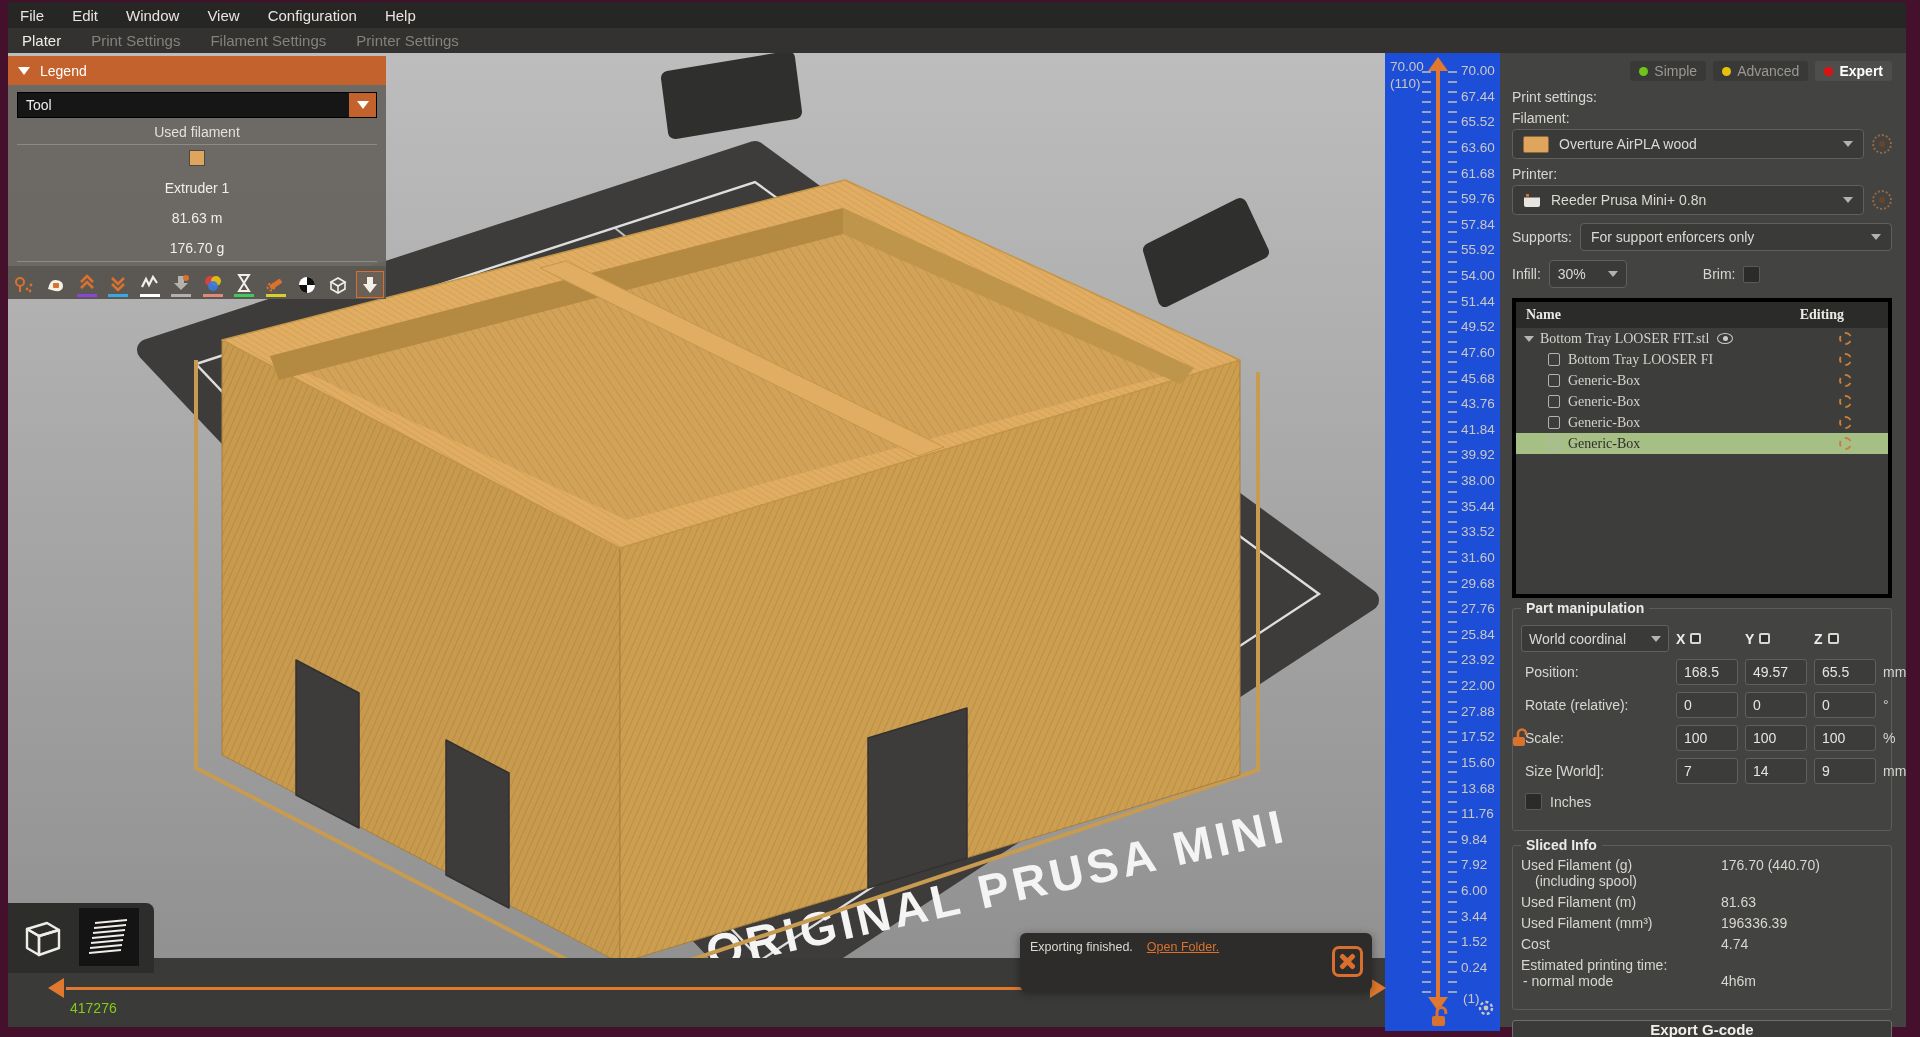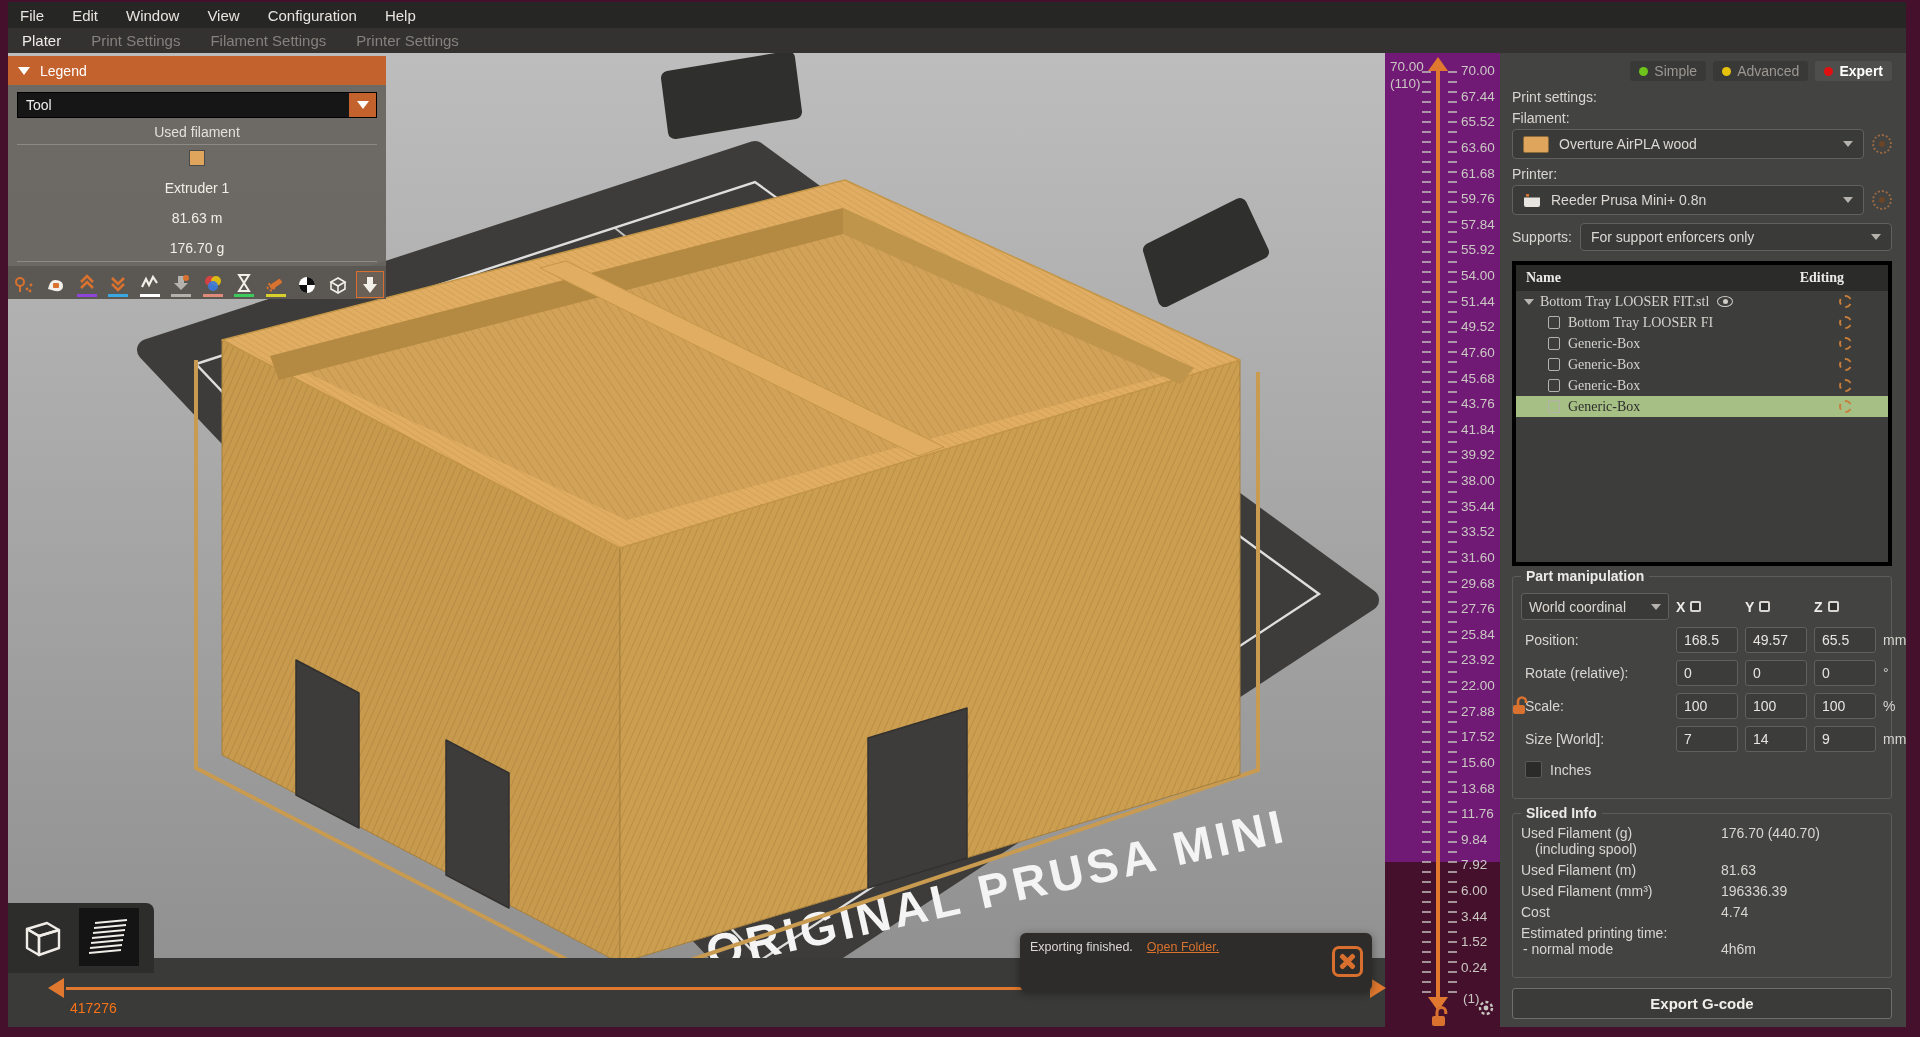--- a/index.html
+++ b/index.html
@@ -48,24 +48,24 @@
   .bstrip{position:absolute;left:8px;top:958px;width:1377px;height:69px;background:#3a3a38;z-index:4;}
   .viewbtns{position:absolute;left:0px;top:-55px;width:146px;height:70px;background:#2d2d2b;
             border-radius:0 8px 0 0;display:flex;gap:6px;padding:5px;}
   .vbtn{width:60px;height:58px;background:#2d2d2b;display:flex;align-items:center;justify-content:center;}
   .vbtn.active{background:#141414;}
   .hline{position:absolute;left:58px;top:29px;width:1308px;height:3px;background:#e0792f;}
   .harrow-l{position:absolute;left:40px;top:20px;width:0;height:0;border-top:10px solid transparent;
             border-bottom:10px solid transparent;border-right:16px solid #e0792f;}
   .harrow-r{position:absolute;left:1362px;top:20px;width:0;height:0;border-top:10px solid transparent;
             border-bottom:10px solid transparent;border-left:16px solid #e0792f;}
-  .hnum-l{position:absolute;left:62px;top:42px;color:#f97316;font-size:14px;}
+  .hnum-l{position:absolute;left:62px;top:42px;color:#84cc16;font-size:14px;}
   .hnum-r{position:absolute;left:1302px;top:8px;color:#8f8c88;font-size:14px;}
   
-  .vslider{position:absolute;left:1385px;top:53px;width:115px;height:809px;background:#701a75;z-index:3;font-size:13.5px;}
+  .vslider{position:absolute;left:1385px;top:53px;width:115px;height:978px;background:#1d4ed8;z-index:3;font-size:13.5px;}
   .vtop{position:absolute;left:5px;top:6px;color:#c9c6c1;line-height:1.25;}
   .vdash{position:absolute;width:9px;top:18px;height:925px;opacity:.75;
          background:repeating-linear-gradient(to bottom,#c2bfba 0 2px,transparent 2px 10px);}
   .vdash.l{left:37px;}.vdash.r{left:63px;}
   .vline{position:absolute;left:51px;top:16px;width:4px;height:930px;background:#e0792f;}
   .varr-t{position:absolute;left:43px;top:4px;width:0;height:0;border-left:10px solid transparent;
           border-right:10px solid transparent;border-bottom:14px solid #e0792f;}
   .varr-b{position:absolute;left:43px;top:944px;width:0;height:0;border-left:10px solid transparent;
           border-right:10px solid transparent;border-top:14px solid #e0792f;}
   .vticks{position:absolute;left:76px;top:10px;height:912px;display:flex;flex-direction:column;
@@ -495,20 +495,30 @@
     </div>
 
     <div class="inline-row">
       <span>Supports:</span>
       <div class="combo" style="height:28px;">
         <span class="cv">For support enforcers only</span>
         <span class="caret"></span>
       </div>
     </div>
 
+    <div class="inline-row">
+      <span>Infill:</span>
+      <div class="mini-combo">
+        <span style="flex:1">30%</span>
+        <span class="caret"></span>
+      </div>
+      <span style="width:60px;"></span>
+      <span>Brim:</span>
+      <span class="checkbox"></span>
+    </div>
 
     <div class="olist">
       <div class="olhead">
         <span>Name</span>
         <span class="c2">Editing</span>
       </div>
       <div id="orows">
           <div class="orow  ">
      <span class="tri"></span>
      <span class="name">Bottom Tray LOOSER FIT.stl</span>

